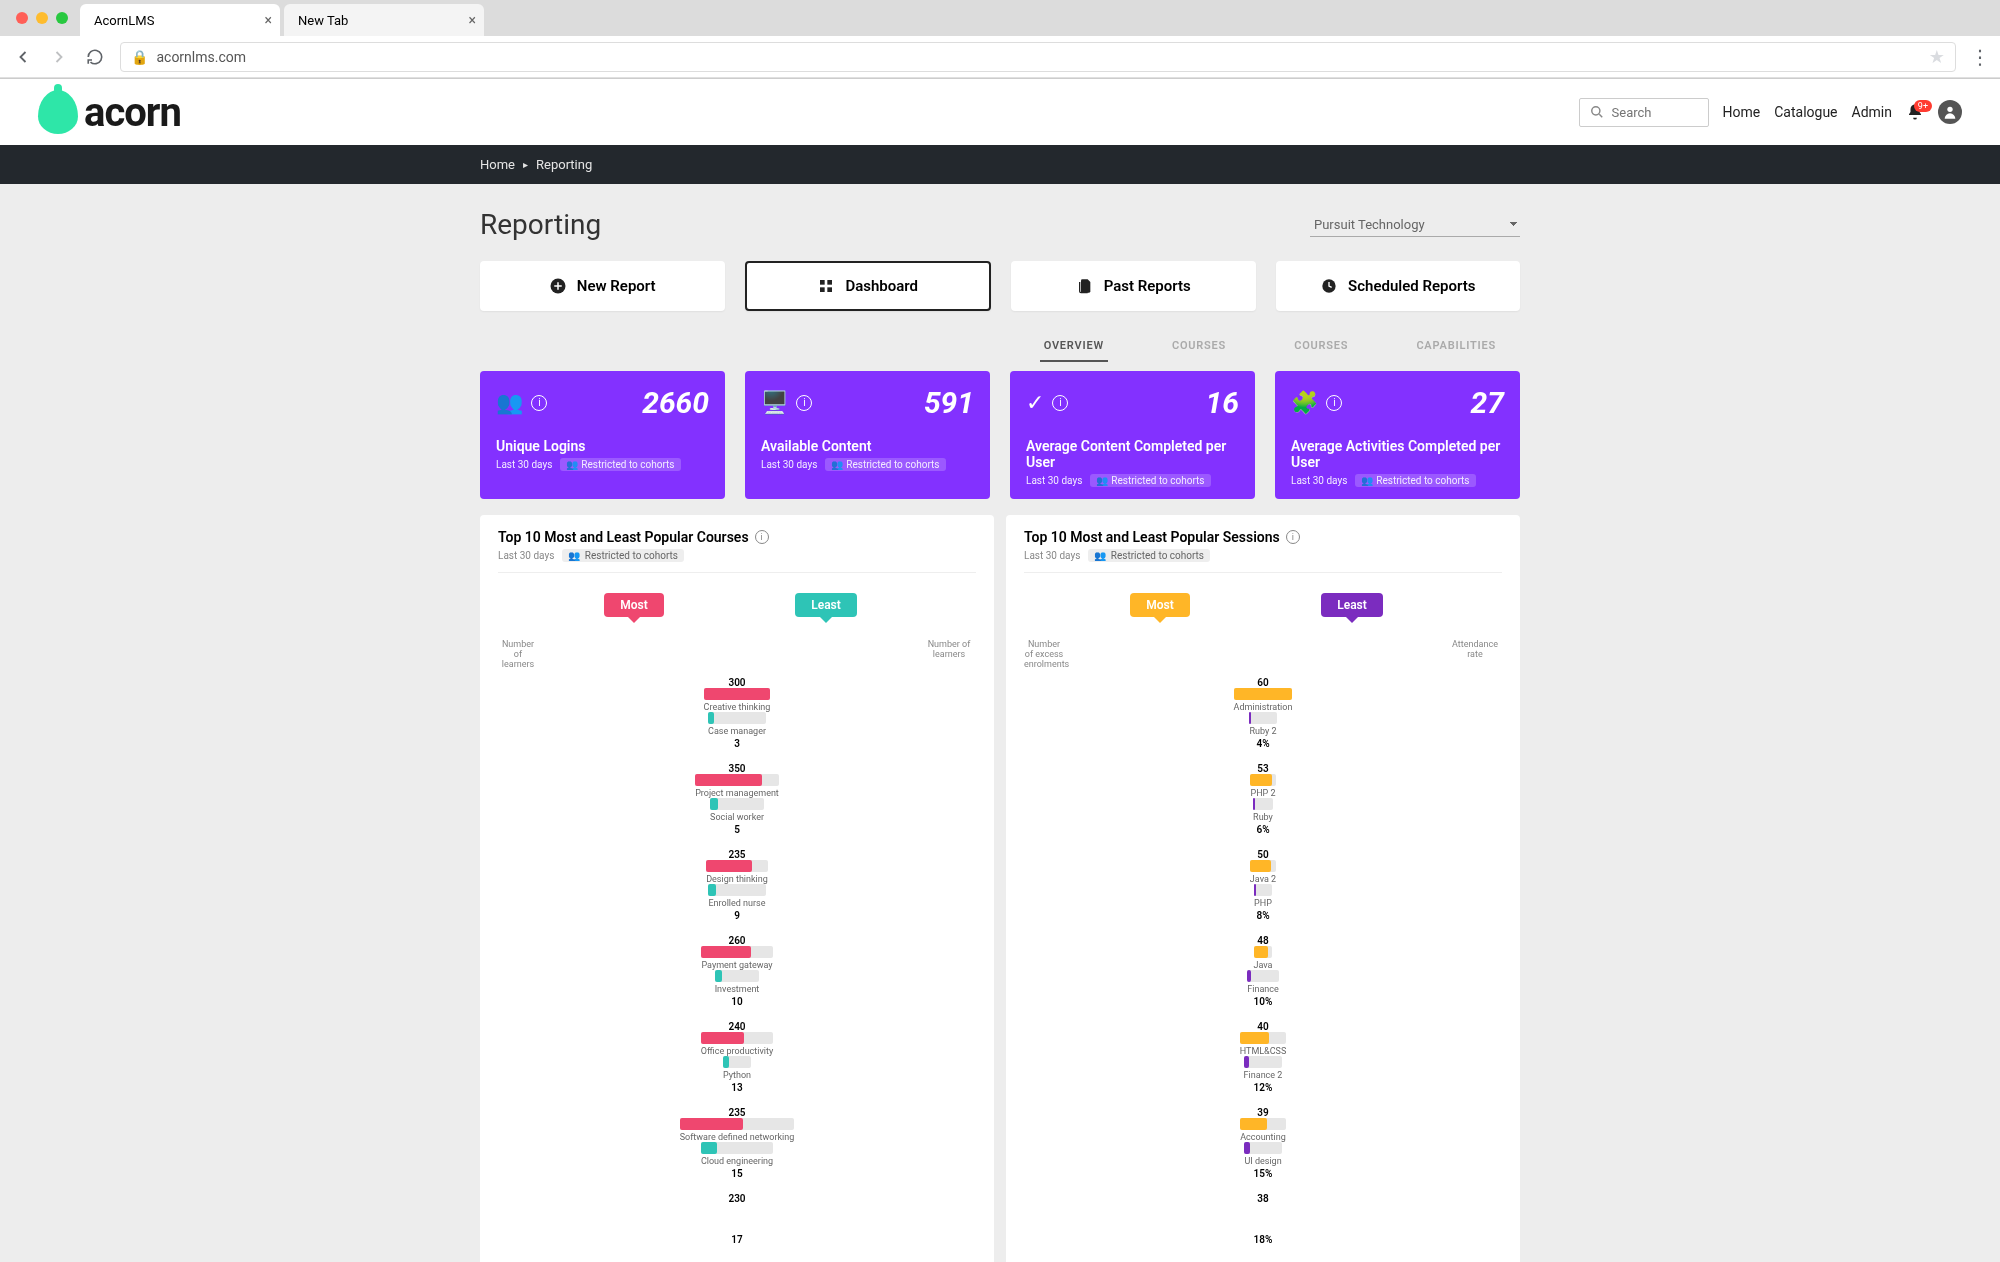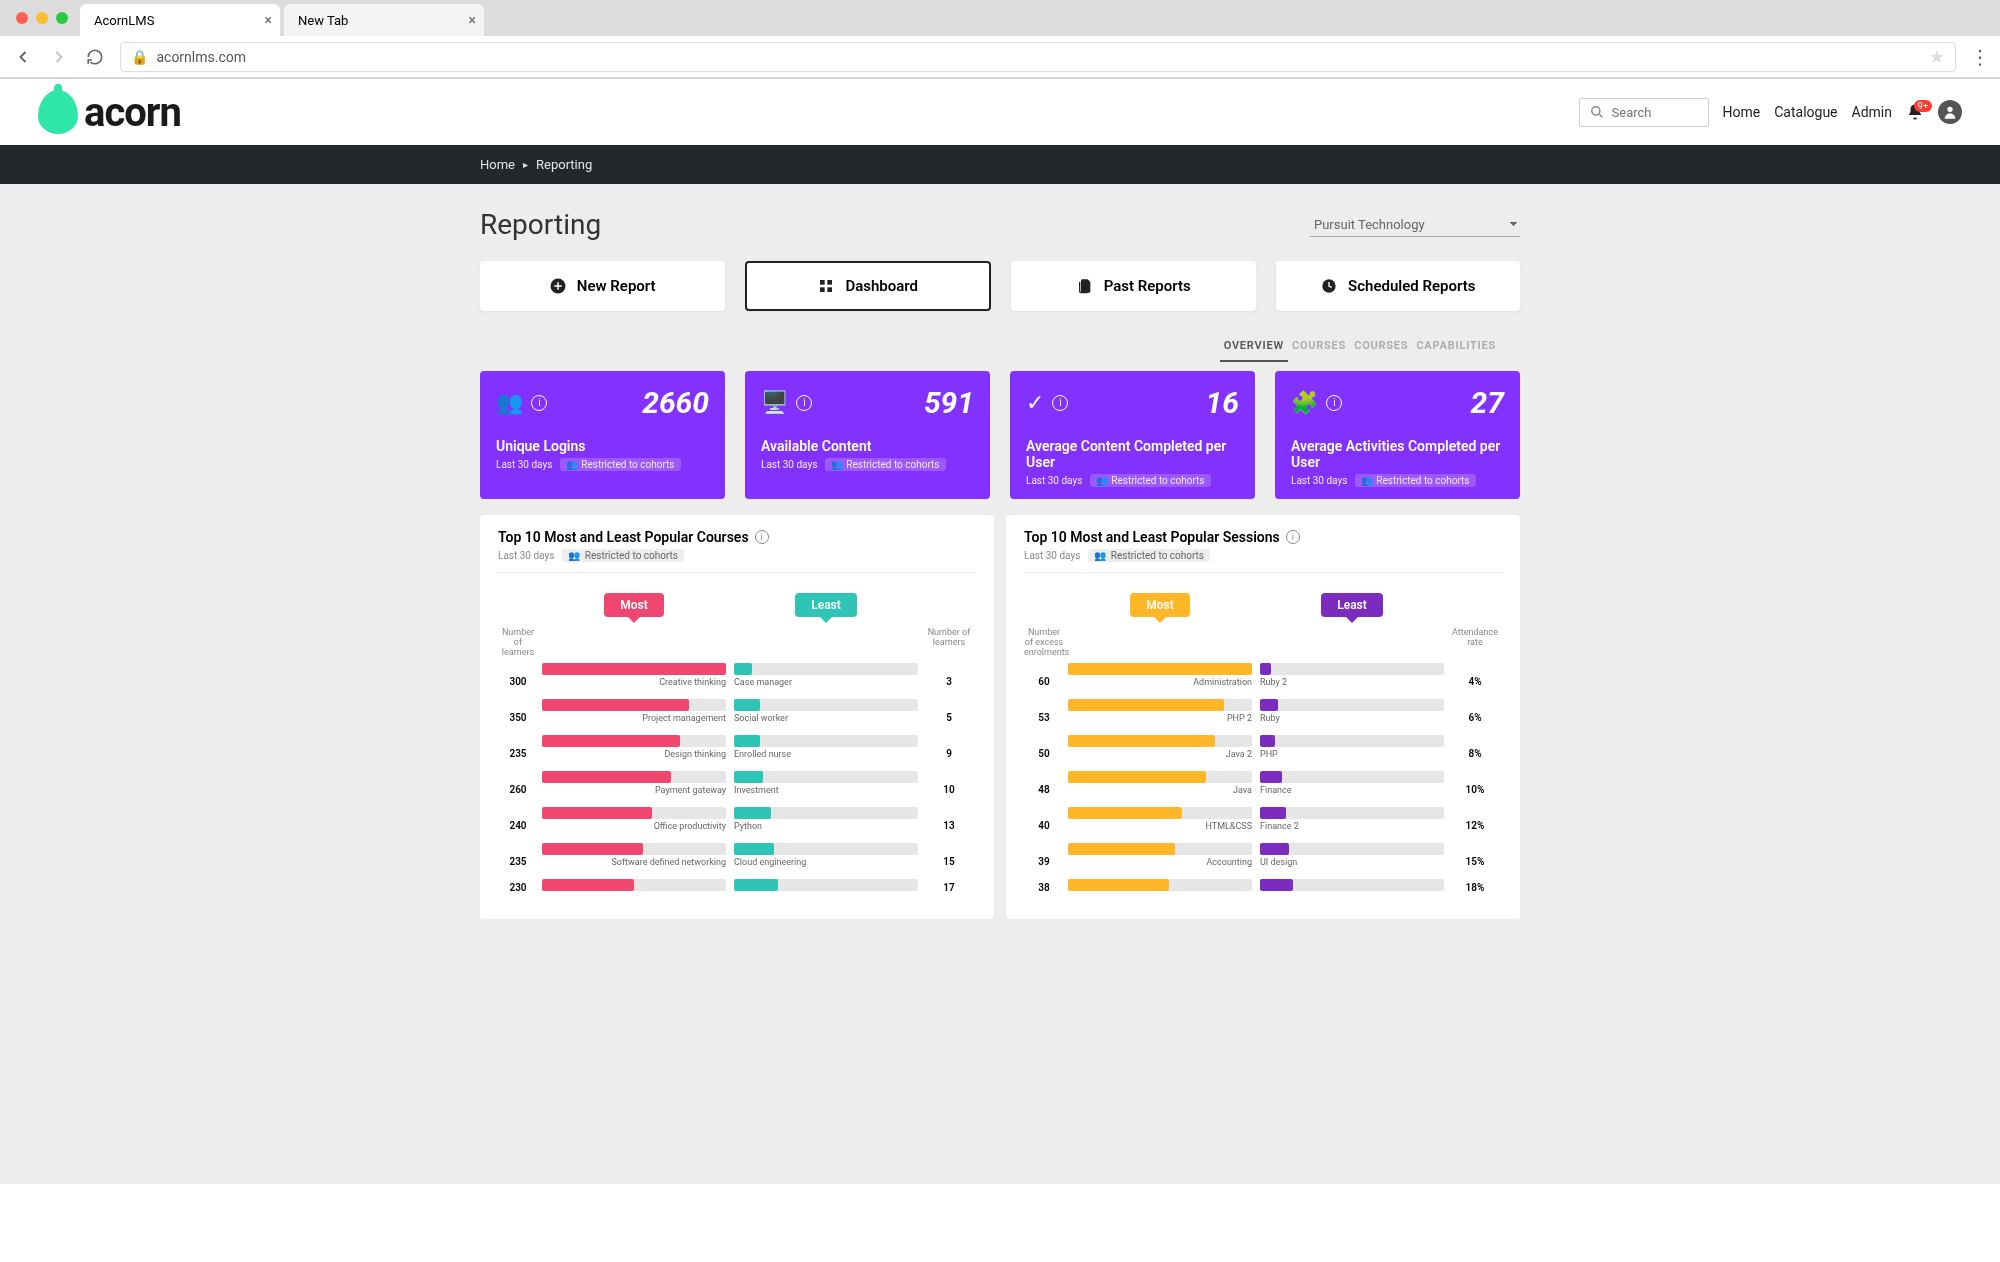--- a/index.html
+++ b/index.html
@@ -46,21 +46,21 @@
 .page-title { font-size: 28px; font-weight: 400; color: #333; }
 .org-select { margin-left:auto; border:none; border-bottom:1px solid #aaa; background:transparent; font-size:13px; color:#666; padding: 4px 24px 4px 4px; appearance:none; background-image: linear-gradient(45deg, transparent 50%, #666 50%), linear-gradient(135deg, #666 50%, transparent 50%); background-position: right 6px center, right 2px center; background-size: 4px 4px; background-repeat: no-repeat; width: 210px; }
 
 
 .rpt-btns { display:flex; gap: 20px; margin-bottom: 20px; }
 .rpt-btn { flex:1; background:#fff; border:1px solid transparent; border-radius:4px; padding: 14px; display:flex; align-items:center; justify-content:center; gap:10px; font-size:15px; font-weight:600; box-shadow: 0 1px 2px rgba(0,0,0,0.06); }
 .rpt-btn.active { border: 2px solid #222; }
 .rpt-btn .ico { width:18px; height:18px; display:flex; align-items:center; justify-content:center; }
 
 
-.sub-tabs { display:flex; justify-content:flex-end; border-bottom:1px solid transparent; margin-bottom: 8px; padding-right: 20px; }
+.sub-tabs { display:flex; justify-content:flex-end; gap:60px; border-bottom:1px solid transparent; margin-bottom: 8px; padding-right: 20px; }
 .sub-tab { font-size:11px; letter-spacing:0.8px; font-weight:600; color:#aaa; padding: 8px 4px; border-bottom:2px solid transparent; }
 .sub-tab.active { color:#555; border-bottom-color:#555; }
 
 
 .kpi-row { display:flex; gap:20px; margin-bottom:16px; }
 .kpi { flex:1; background:#8331ff; border-radius:4px; padding:14px 16px 12px; color:#fff; }
 .kpi-top { display:flex; align-items:center; justify-content:space-between; }
 .kpi-top-left { display:flex; align-items:center; gap:8px; }
 .kpi-ico { font-size:22px; }
 .kpi-info { width:16px; height:16px; border:1.5px solid #fff; border-radius:50%; display:flex; align-items:center; justify-content:center; font-size:10px; }
@@ -72,31 +72,31 @@
 
 .charts-row { display:flex; gap:12px; }
 .chart-card { flex:1; background:#fff; border-radius:4px; padding:14px 18px; }
 .chart-title-row { display:flex; align-items:center; gap:6px; }
 .chart-title { font-size:14px; font-weight:600; }
 .chart-info { width:14px; height:14px; border:1.2px solid #888; border-radius:50%; display:flex; align-items:center; justify-content:center; font-size:9px; color:#888; }
 .chart-meta { display:flex; align-items:center; gap:8px; margin-top:4px; font-size:10px; color:#888; }
 .chart-meta .kpi-chip { background:#eee; color:#666; }
 .chart-divider { border-top:1px solid #eee; margin:10px 0 20px; }
 
-.bubble-row { display:flex; margin-bottom: 10px; }
+.bubble-row { display:flex; margin-bottom: 22px; }
 .bubble-col { flex:1; display:flex; justify-content:center; }
 .bubble { color:#fff; font-size:12px; font-weight:600; padding:5px 16px; border-radius:4px; position:relative; }
 .bubble::after { content:""; position:absolute; bottom:-6px; left:50%; transform:translateX(-50%); border:6px solid transparent; border-top-color: inherit; border-bottom:none; }
 
 .axis-labels { display:flex; font-size:9px; color:#888; margin-bottom:6px; }
 .axis-l { width:40px; text-align:center; }
 .axis-mid { flex:1; }
 .axis-r { width:54px; text-align:center; }
 
-.bar-row { display:flex; align-items:flex-end; margin-bottom:12px; font-size:10px; }
+.bar-row { display:flex; align-items:center; margin-bottom:12px; font-size:10px;flex-direction:column; }
 .bar-val-l { width:40px; text-align:center; font-weight:600; padding-top:2px; }
 .bar-col { flex:1; padding:0 4px; }
 .bar-track { background:#e6e6e6; height:12px; position:relative; border-radius:2px; }
 .bar-fill { height:100%; border-radius:2px; }
 .bar-label { font-size:9px; color:#666; text-align:right; margin-top:2px; }
 .bar-label.left-align { text-align:left; }
 .bar-val-r { width:54px; text-align:center; font-weight:600; padding-top:2px; }
 
 .c-pink { background:#ef476f; }
 .c-teal { background:#2ec4b6; }

